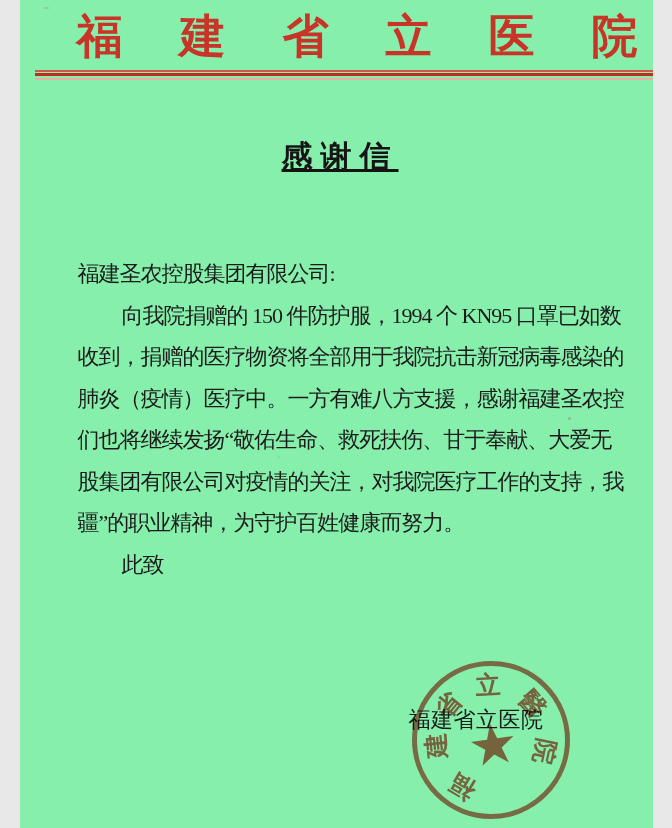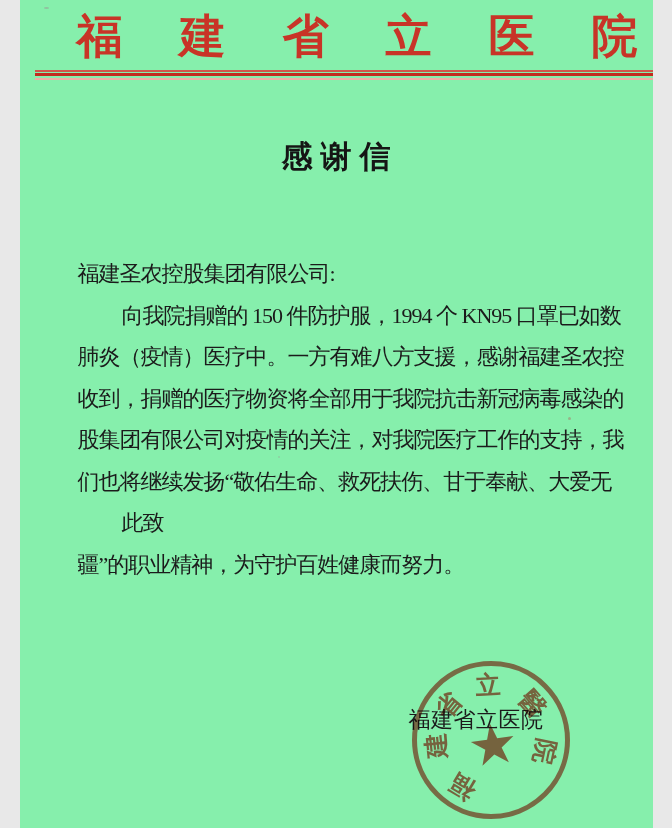--- a/index.html
+++ b/index.html
@@ -23,21 +23,21 @@
   .red-rule{position:absolute;top:70px;left:15px;width:645px;}
   .red-rule .l1{height:1.5px;background:#d0564a;margin-bottom:1px;}
   .red-rule .l2{height:3.5px;background:#c22b1f;margin-bottom:1.5px;}
   .red-rule .l3{height:2px;background:#edada4;}
 
   
   .letter-title{
     position:absolute;top:136px;left:0;right:0;
     text-align:center;
     font-size:31px;font-weight:bold;color:#151515;
-    letter-spacing:8px;padding-left:8px;
+    letter-spacing:8px;padding-left:8px;text-decoration:underline;
   }
 
   
   .letter-body{
     position:absolute;top:253px;left:58px;width:548px;
     font-size:22px;line-height:41.5px;
     letter-spacing:-1px;
     color:#1b1b1b;
     white-space:nowrap;
   }
@@ -101,26 +101,26 @@
     <div class="l1"></div>
     <div class="l2"></div>
     <div class="l3"></div>
   </div>
 
   <div class="letter-title">感谢信</div>
 
   <div class="letter-body">
     <div class="line">福建圣农控股集团有限公司:</div>
     <div class="line indent">向我院捐赠的 150 件防护服，1994 个 KN95 口罩已如数</div>
+    <div class="line">收到，捐赠的医疗物资将全部用于我院抗击新冠病毒感染的</div>
     <div class="line">肺炎（疫情）医疗中。一方有难八方支援，感谢福建圣农控</div>
-    <div class="line">收到，捐赠的医疗物资将全部用于我院抗击新冠病毒感染的</div>
+    <div class="line">们也将继续发扬“敬佑生命、救死扶伤、甘于奉献、大爱无</div>
     <div class="line">股集团有限公司对疫情的关注，对我院医疗工作的支持，我</div>
-    <div class="line">们也将继续发扬“敬佑生命、救死扶伤、甘于奉献、大爱无</div>
+    <div class="line">疆”的职业精神，为守护百姓健康而努力。</div>
     <div class="line indent">此致</div>
-    <div class="line">疆”的职业精神，为守护百姓健康而努力。</div>
   </div>
 
   <div class="signature">福建省立医院</div>
 
 
   <div class="stamp">
     <div class="stamp-ring"></div>
     <div class="stamp-star">★</div>
     <div class="seal-char c0">福</div>
     <div class="seal-char c1">建</div>

